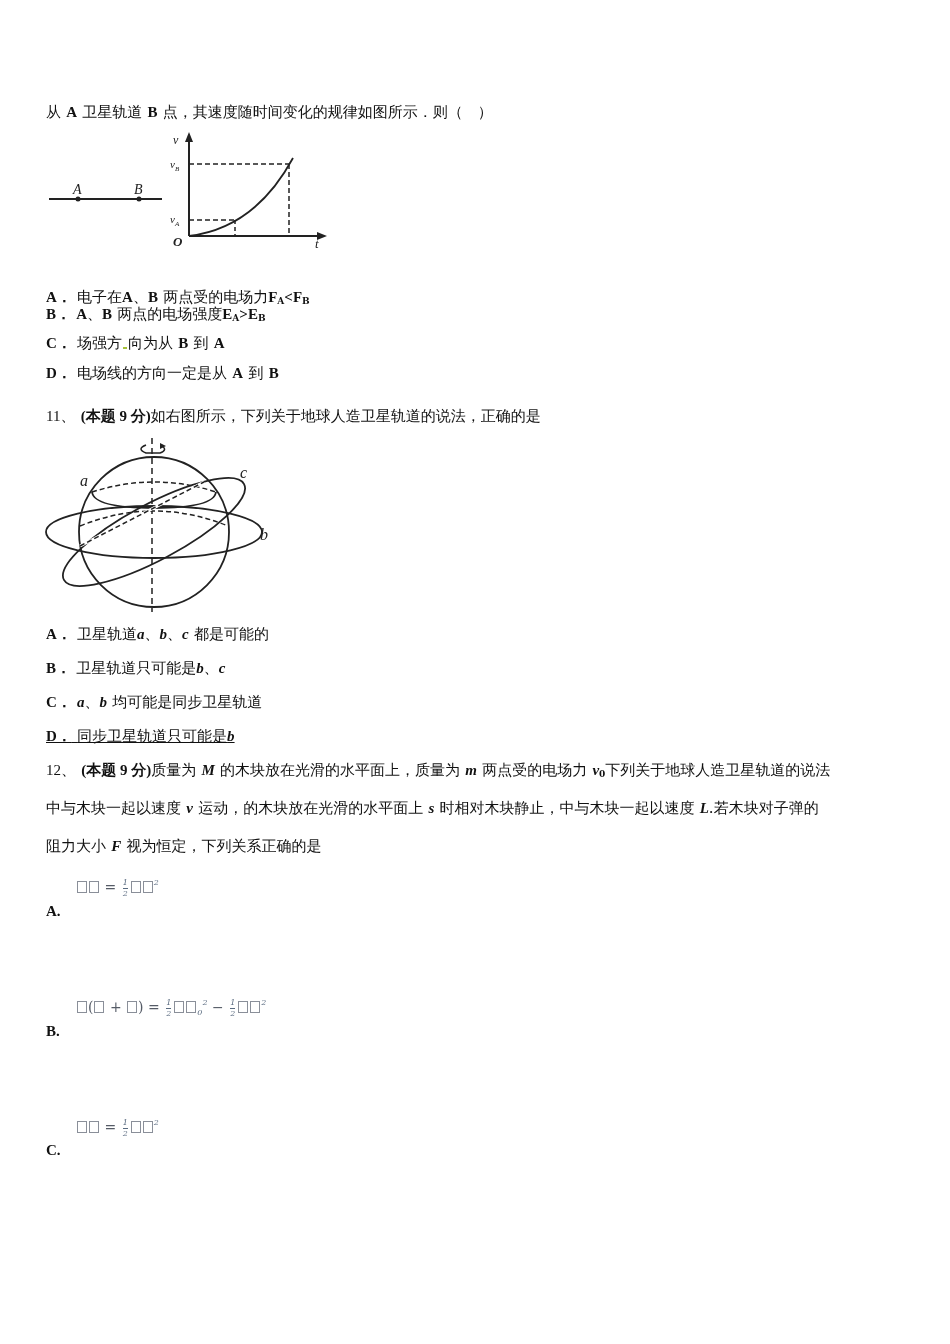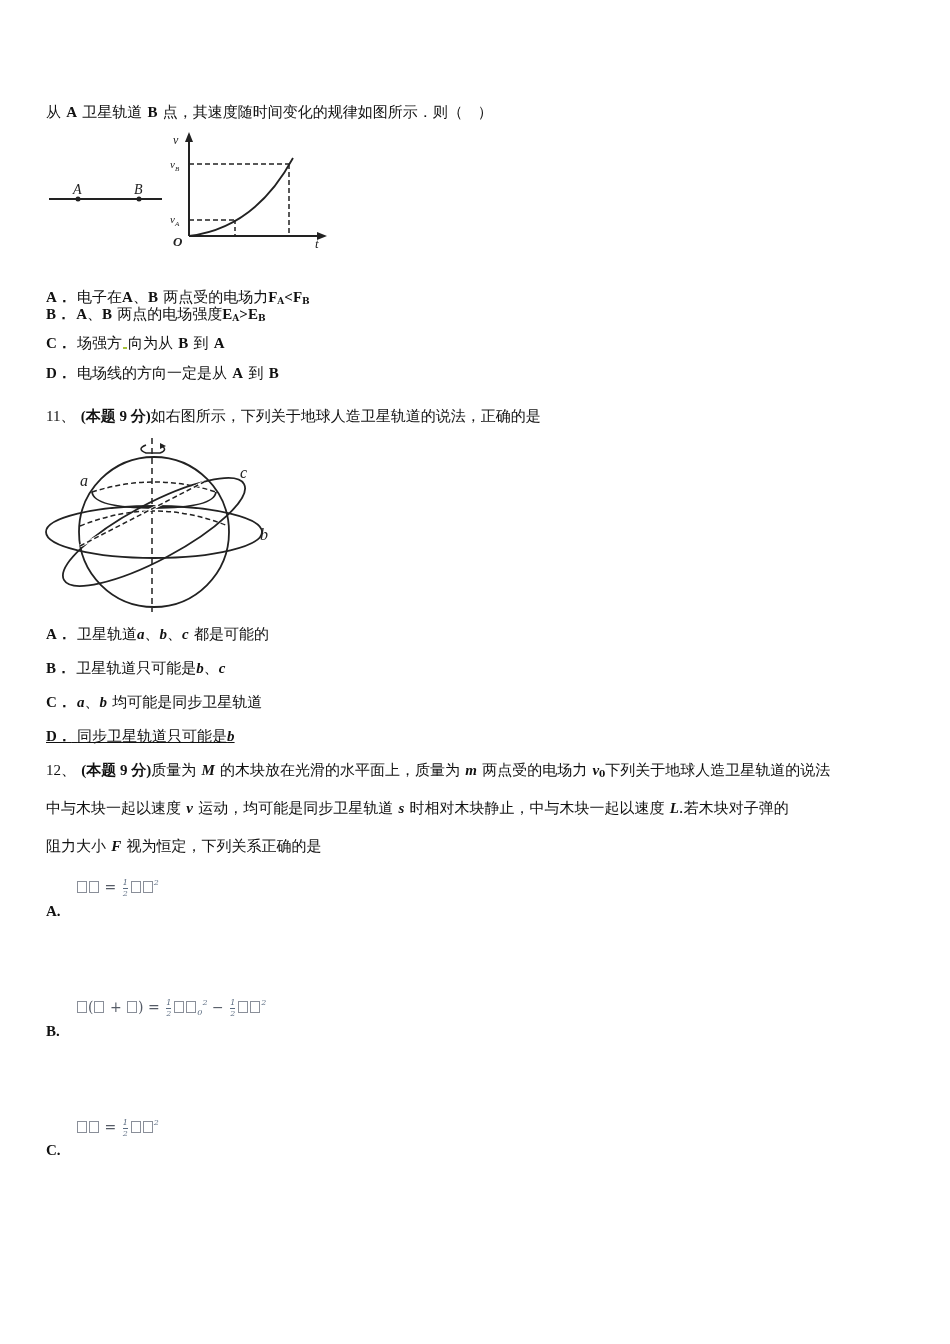--- a/index.html
+++ b/index.html
@@ -157,21 +157,21 @@
   <span class="it">M</span>
   <span class="cn">的木块放在光滑的水平面上，质量为</span>
   <span class="it">m</span>
   <span class="cn">两点受的电场力</span>
   <span class="it">v</span><sub>0</sub><span class="cn">下列关于地球人造卫星轨道的说法</span>
 </div>
 
 <div class="line" style="top:799px;">
   <span class="cn">中与木块一起以速度</span>
   <span class="it">v</span>
-  <span class="cn">运动，均可能是同步卫星轨道</span>
+  <span class="cn">运动，的木块放在光滑的水平面上</span>
   <span class="it">s</span>
   <span class="cn">时相对木块静止，中与木块一起以速度</span>
   <span class="it">L</span><span class="cn">.若木块对子弹的</span>
 </div>
 
 <div class="line" style="top:837px;">
   <span class="cn">阻力大小</span>
   <span class="it">F</span>
   <span class="cn">视为恒定，下列关系正确的是</span>
 </div>

